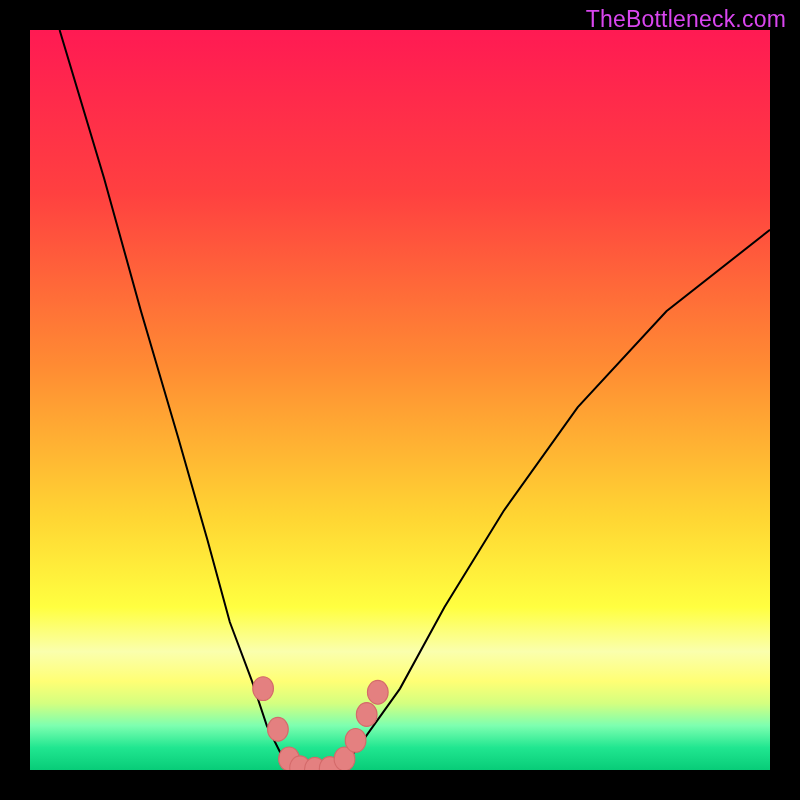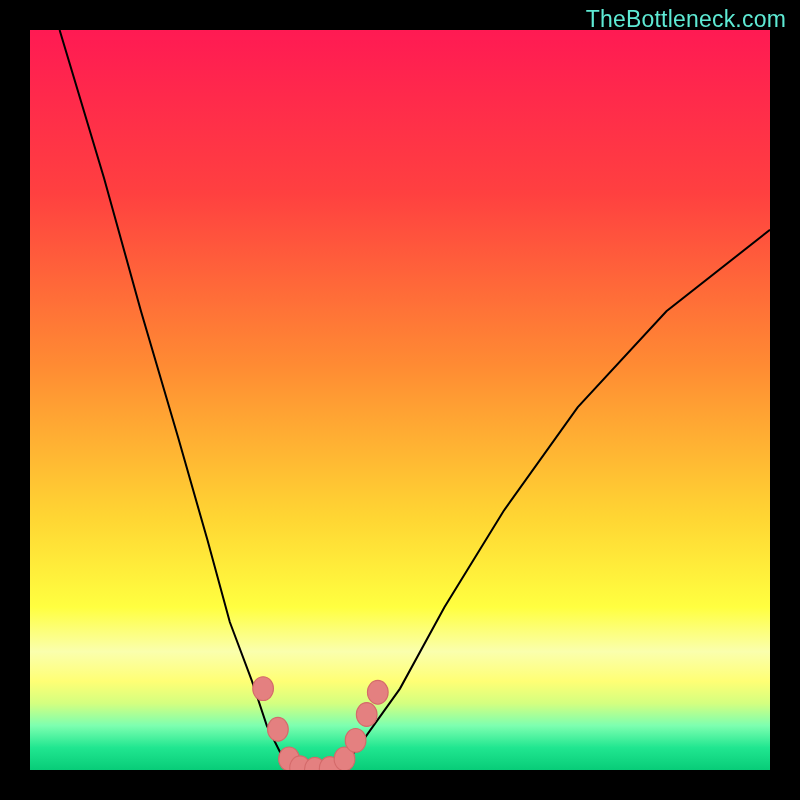--- a/index.html
+++ b/index.html
@@ -27,21 +27,21 @@
   .gradient {
     position: absolute;
     inset: 0;
   }
   .watermark {
     position: absolute;
     top: 6px;
     right: 14px;
     font-size: 23px;
     font-weight: 400;
-    color: #5eead4;
+    color: #d946ef;
     letter-spacing: 0.2px;
     pointer-events: none;
   }
   svg.curves {
     position: absolute;
     inset: 0;
   }
 </style>
 </head>
 <body>

